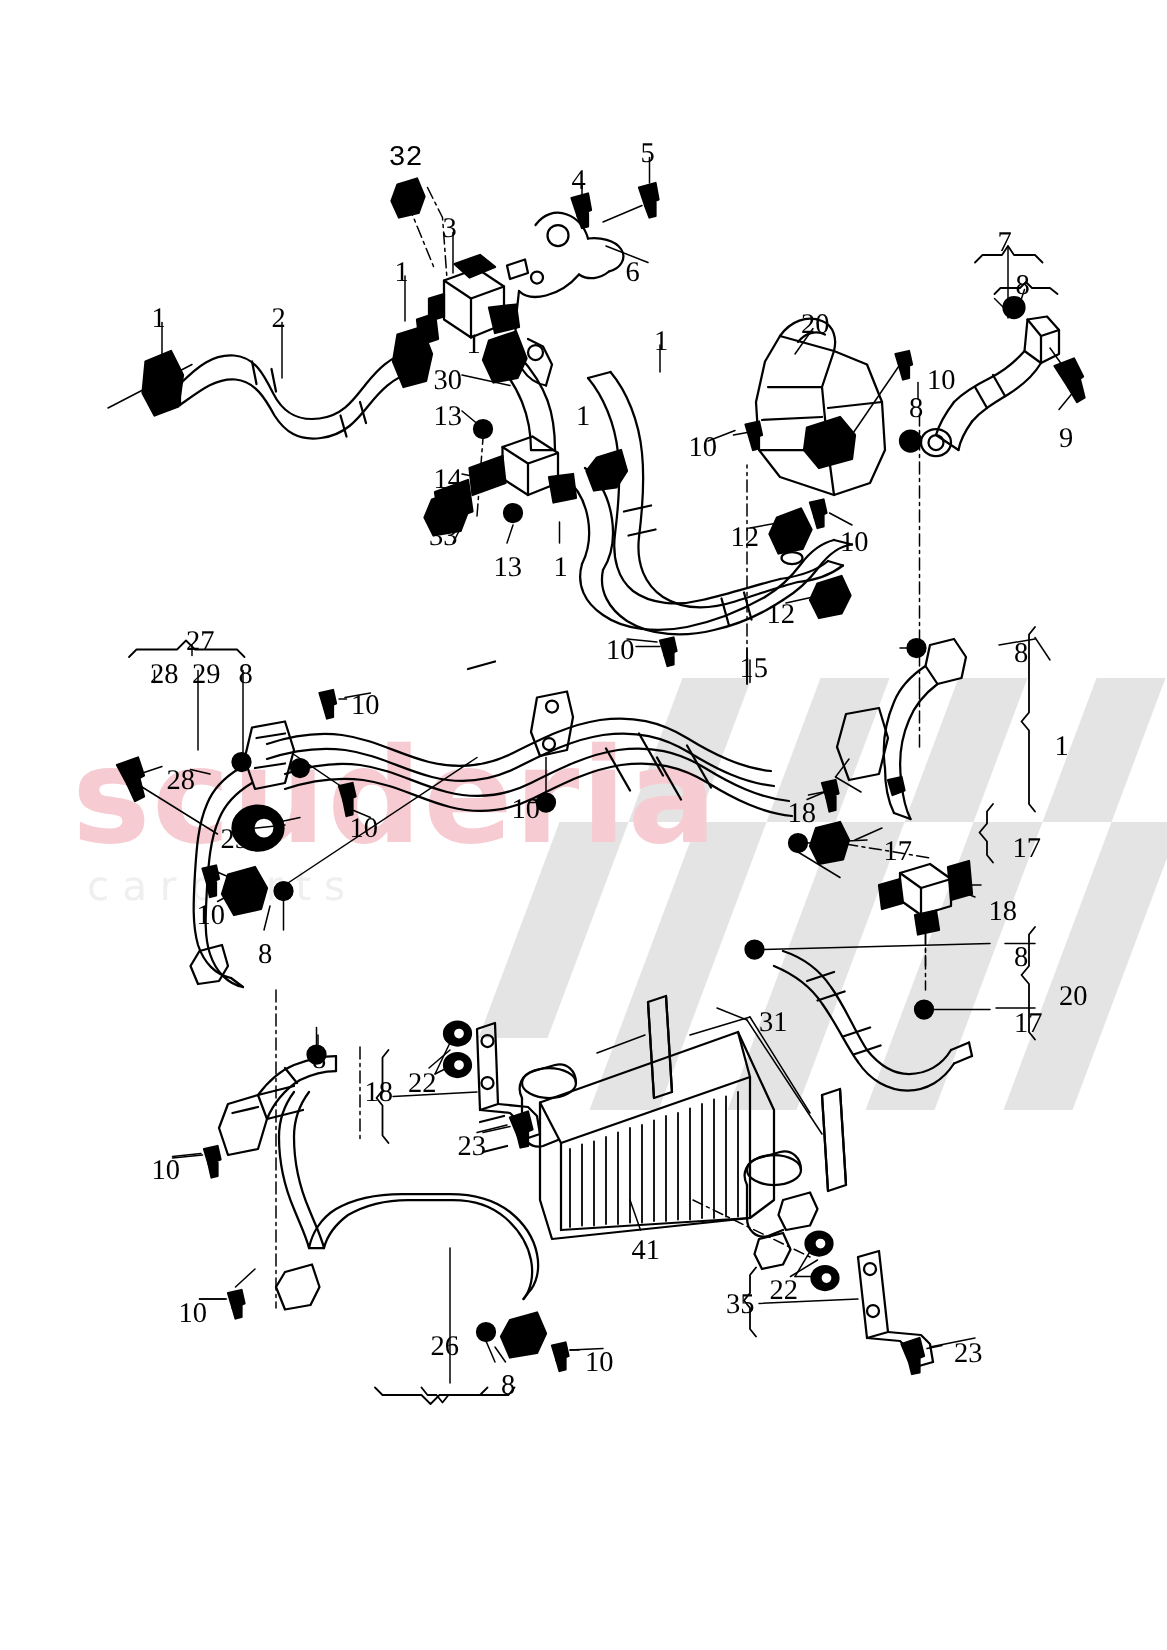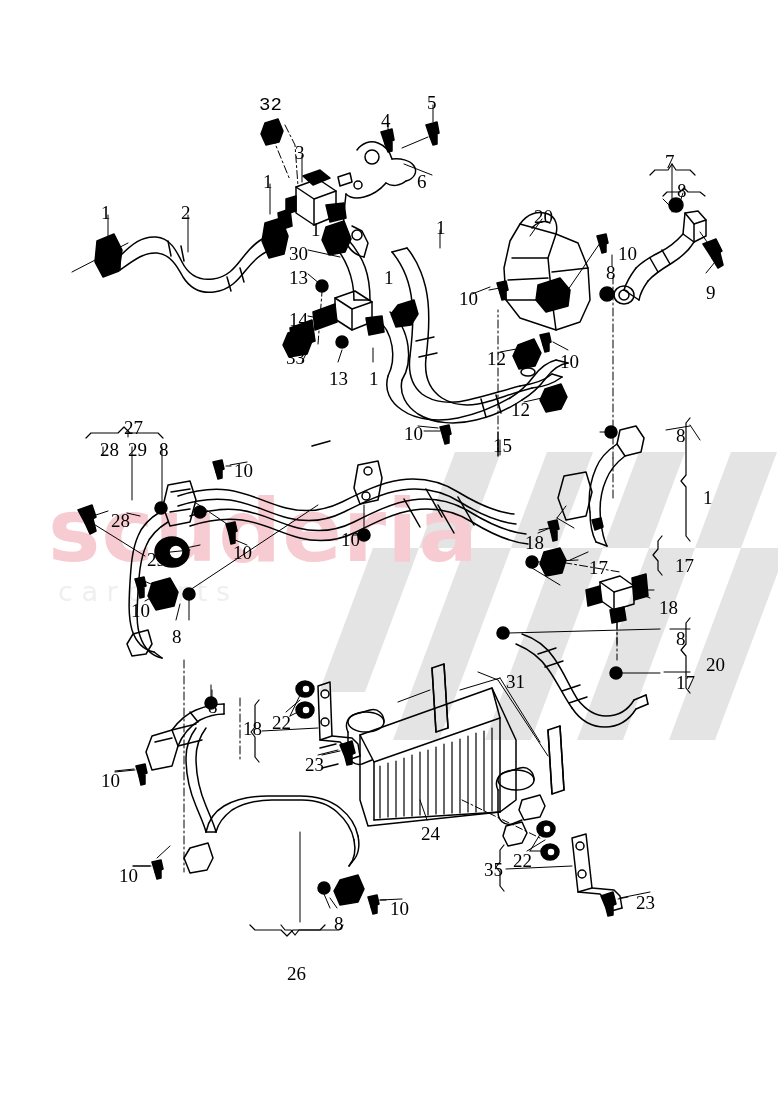--- a/index.html
+++ b/index.html
@@ -718,23 +718,23 @@
       <div class="lbl" style="left: 659px; top: 598px;">18</div>
       <div class="lbl" style="left: 676px; top: 629px;">8</div>
       <div class="lbl" style="left: 706px; top: 655px;">20</div>
       <div class="lbl" style="left: 676px; top: 673px;">17</div>
       <div class="lbl" style="left: 506px; top: 672px; text-align: right;">31</div>
       <div class="lbl" style="left: 208px; top: 697px;">8</div>
       <div class="lbl" style="left: 243px; top: 719px;">18</div>
       <div class="lbl" style="left: 272px; top: 713px;">22</div>
       <div class="lbl" style="left: 305px; top: 755px;">23</div>
       <div class="lbl" style="left: 101px; top: 771px;">10</div>
-      <div class="lbl" style="left: 421px; top: 824px;">24</div>
+      <div class="lbl" style="left: 421px; top: 824px;">41</div>
       <div class="lbl" style="left: 484px; top: 860px;">35</div>
       <div class="lbl" style="left: 513px; top: 851px;">22</div>
       <div class="lbl" style="left: 636px; top: 893px;">23</div>
       <div class="lbl" style="left: 119px; top: 866px;">10</div>
       <div class="lbl" style="left: 334px; top: 914px;">8</div>
       <div class="lbl" style="left: 390px; top: 899px;">10</div>
-      <div class="lbl" style="left: 287px; top: 964px; text-align: right;">26</div>
+      <div class="lbl" style="left: 287px; top: 888px; text-align: right;">26</div>
     </div>
 
 </div>
 
 </body></html>

